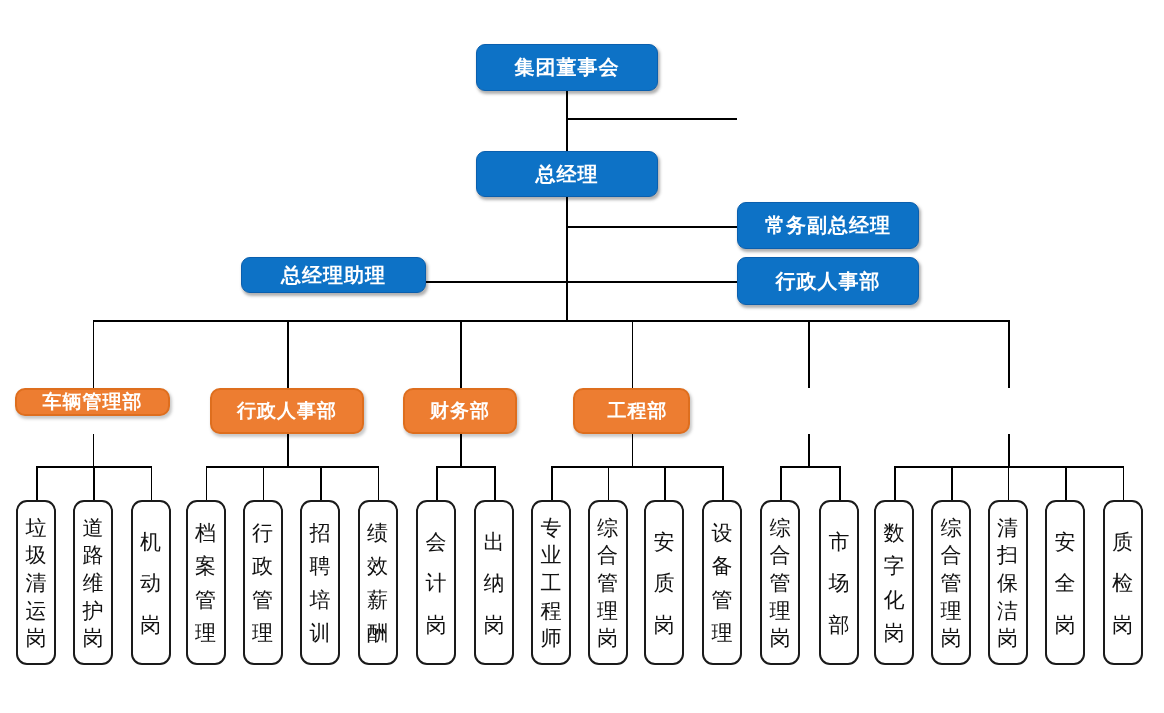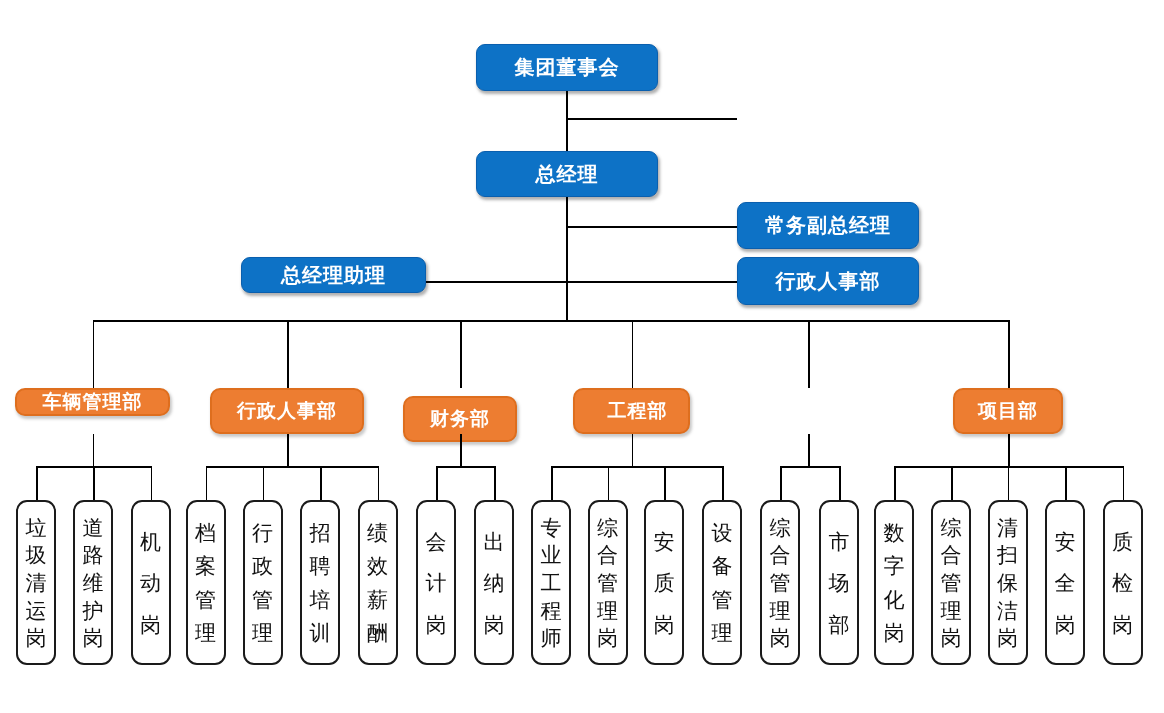--- a/index.html
+++ b/index.html
@@ -123,21 +123,21 @@
       <span>训</span>
     </div>
     <div class="vline" style="left: 377.5px; top: 466px; height: 34px;"></div>
     <div class="pos" style="left: 357.5px; top: 500px; width: 40px; height: 165px;">
       <span>绩</span>
       <span>效</span>
       <span>薪</span>
       <span>酬</span>
     </div>
     <div class="vline" style="left: 460px; top: 320px; height: 68px;"></div>
-    <div class="box orange" style="left: 403px; top: 388px; width: 114px; height: 46px; margin-top: 8px;">财务部</div>
+    <div class="box orange" style="left: 403px; top: 388px; width: 114px; height: 46px;">财务部</div>
     <div class="vline" style="left: 460px; top: 434px; height: 33.5px;"></div>
     <div class="hline" style="left: 436px; top: 466px; width: 58px;"></div>
     <div class="vline" style="left: 436px; top: 466px; height: 34px;"></div>
     <div class="pos" style="left: 416px; top: 500px; width: 40px; height: 165px;">
       <span>会</span>
       <span>计</span>
       <span>岗</span>
     </div>
     <div class="vline" style="left: 494px; top: 466px; height: 34px;"></div>
     <div class="pos" style="left: 474px; top: 500px; width: 40px; height: 165px;">
@@ -189,21 +189,20 @@
       <span>理</span>
       <span>岗</span>
     </div>
     <div class="vline" style="left: 839px; top: 466px; height: 34px;"></div>
     <div class="pos" style="left: 819px; top: 500px; width: 40px; height: 165px;">
       <span>市</span>
       <span>场</span>
       <span>部</span>
     </div>
     <div class="vline" style="left: 1008px; top: 320px; height: 68px;"></div>
-    <div class="box orange" style="left: 953px; top: 388px; width: 110px; height: 46px;">项目部</div>
     <div class="vline" style="left: 1008px; top: 434px; height: 33.5px;"></div>
     <div class="hline" style="left: 894px; top: 466px; width: 228.5px;"></div>
     <div class="vline" style="left: 894px; top: 466px; height: 34px;"></div>
     <div class="pos" style="left: 874px; top: 500px; width: 40px; height: 165px;">
       <span>数</span>
       <span>字</span>
       <span>化</span>
       <span>岗</span>
     </div>
     <div class="vline" style="left: 951px; top: 466px; height: 34px;"></div>

